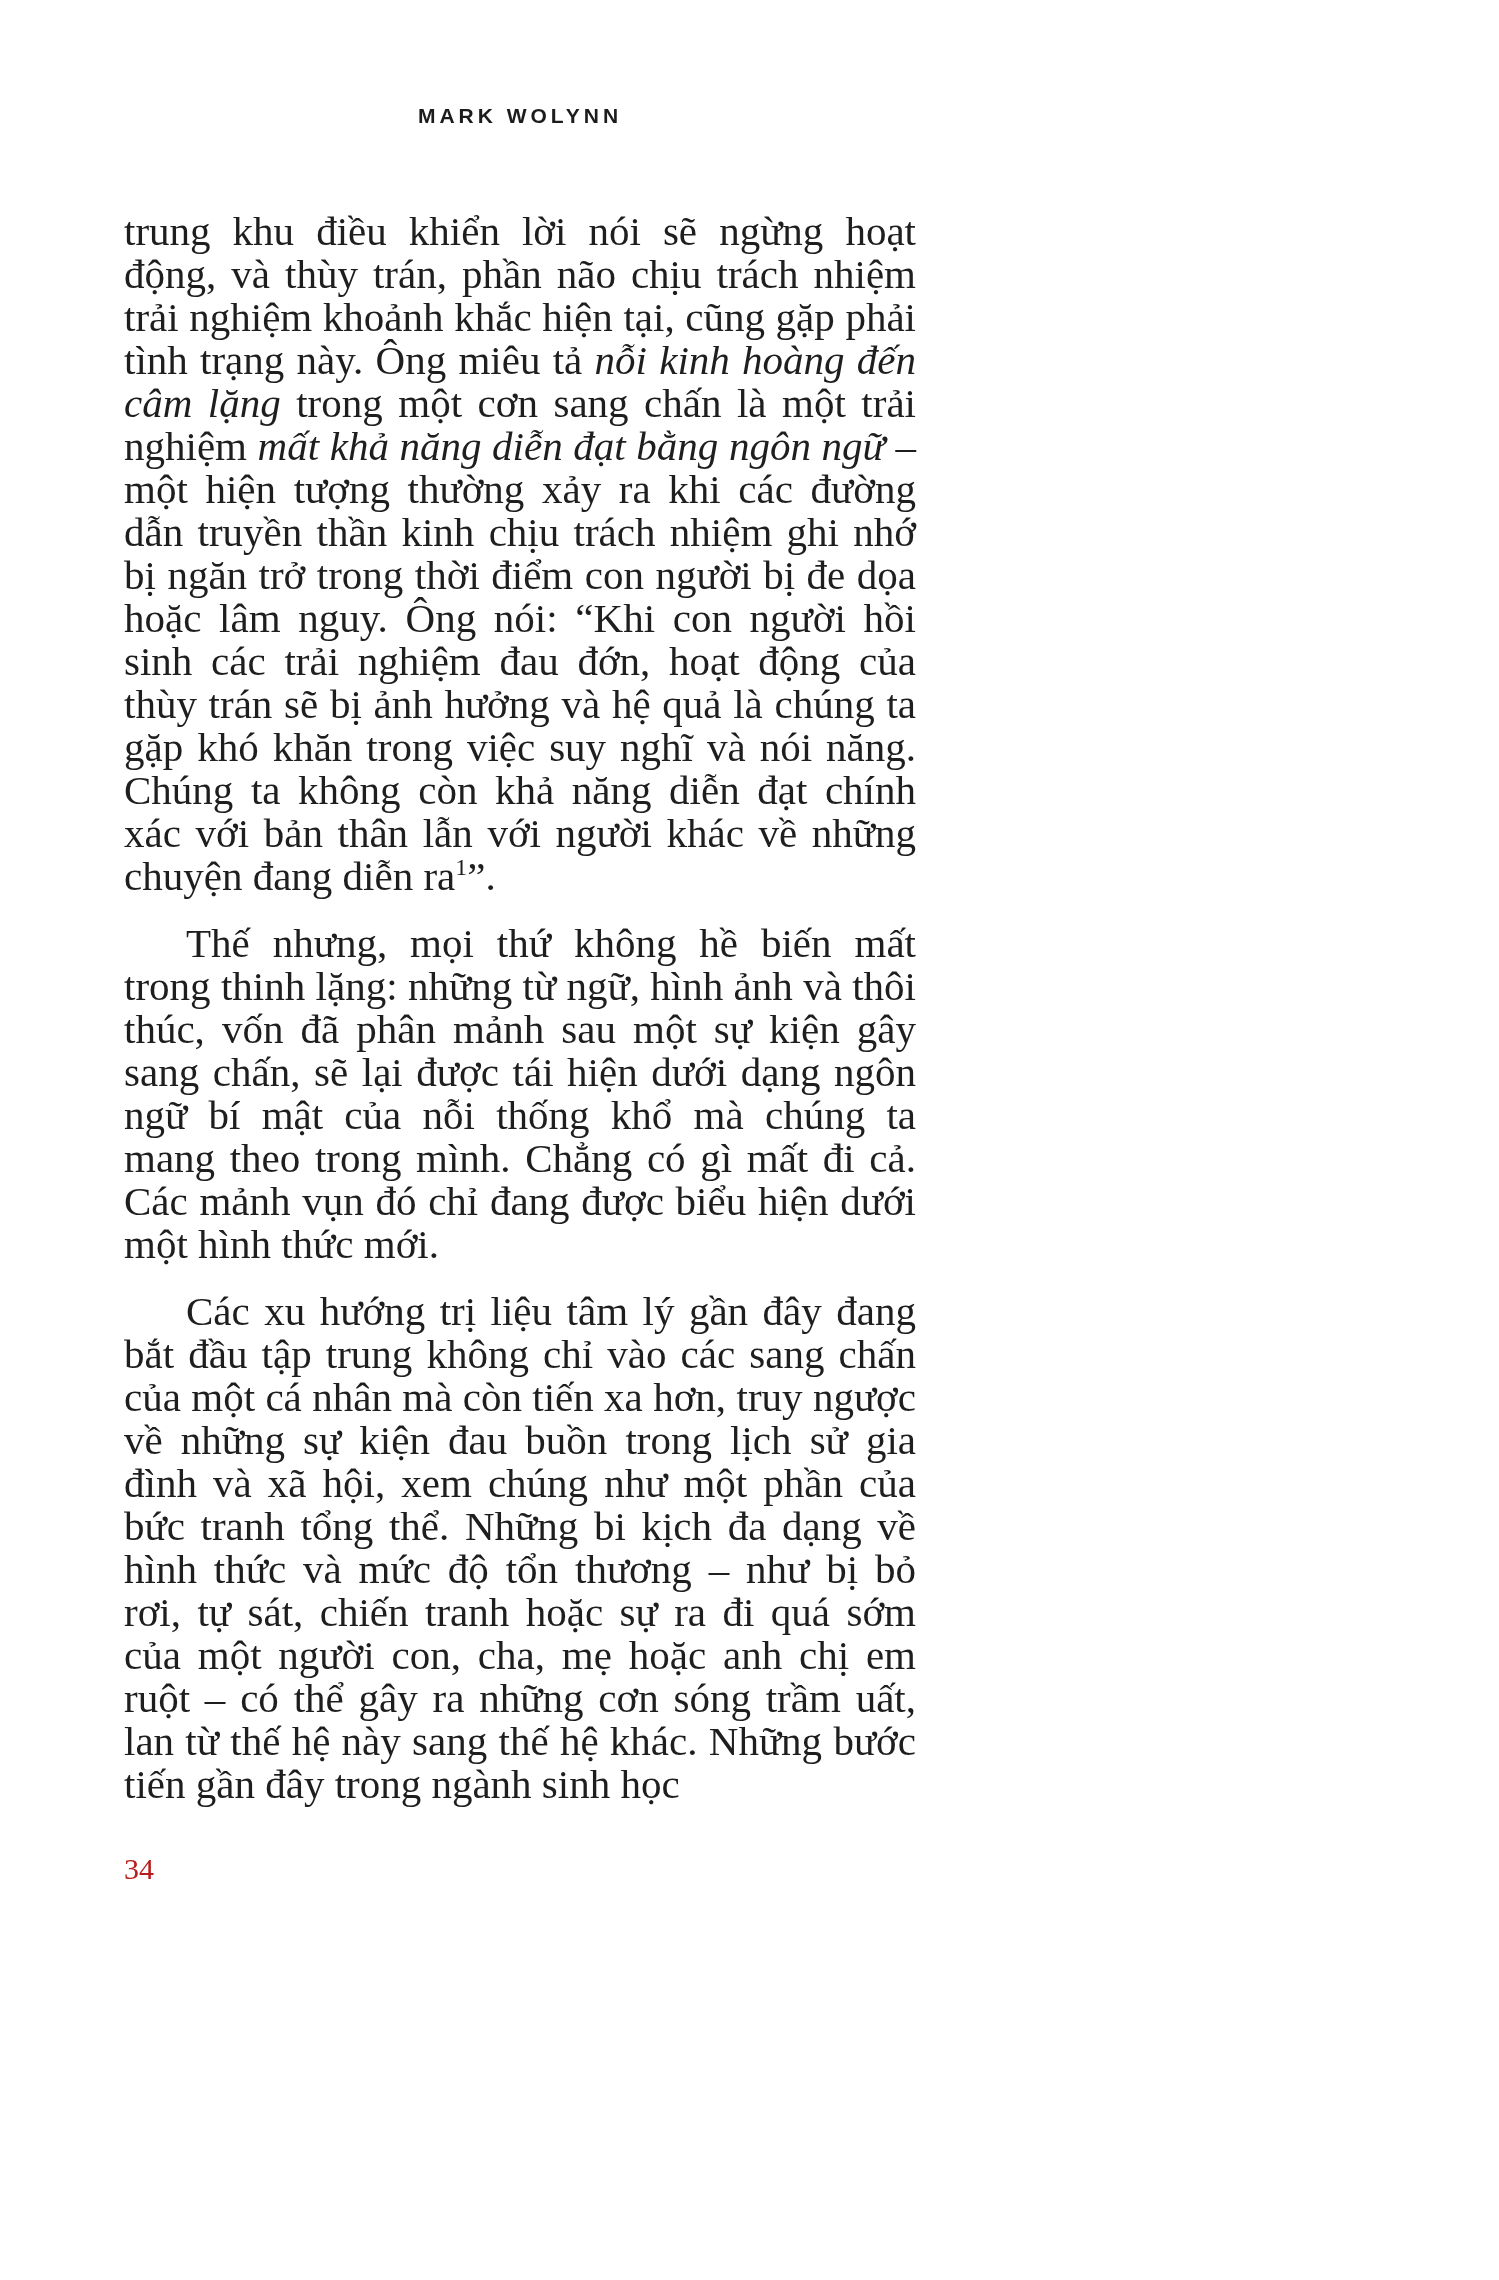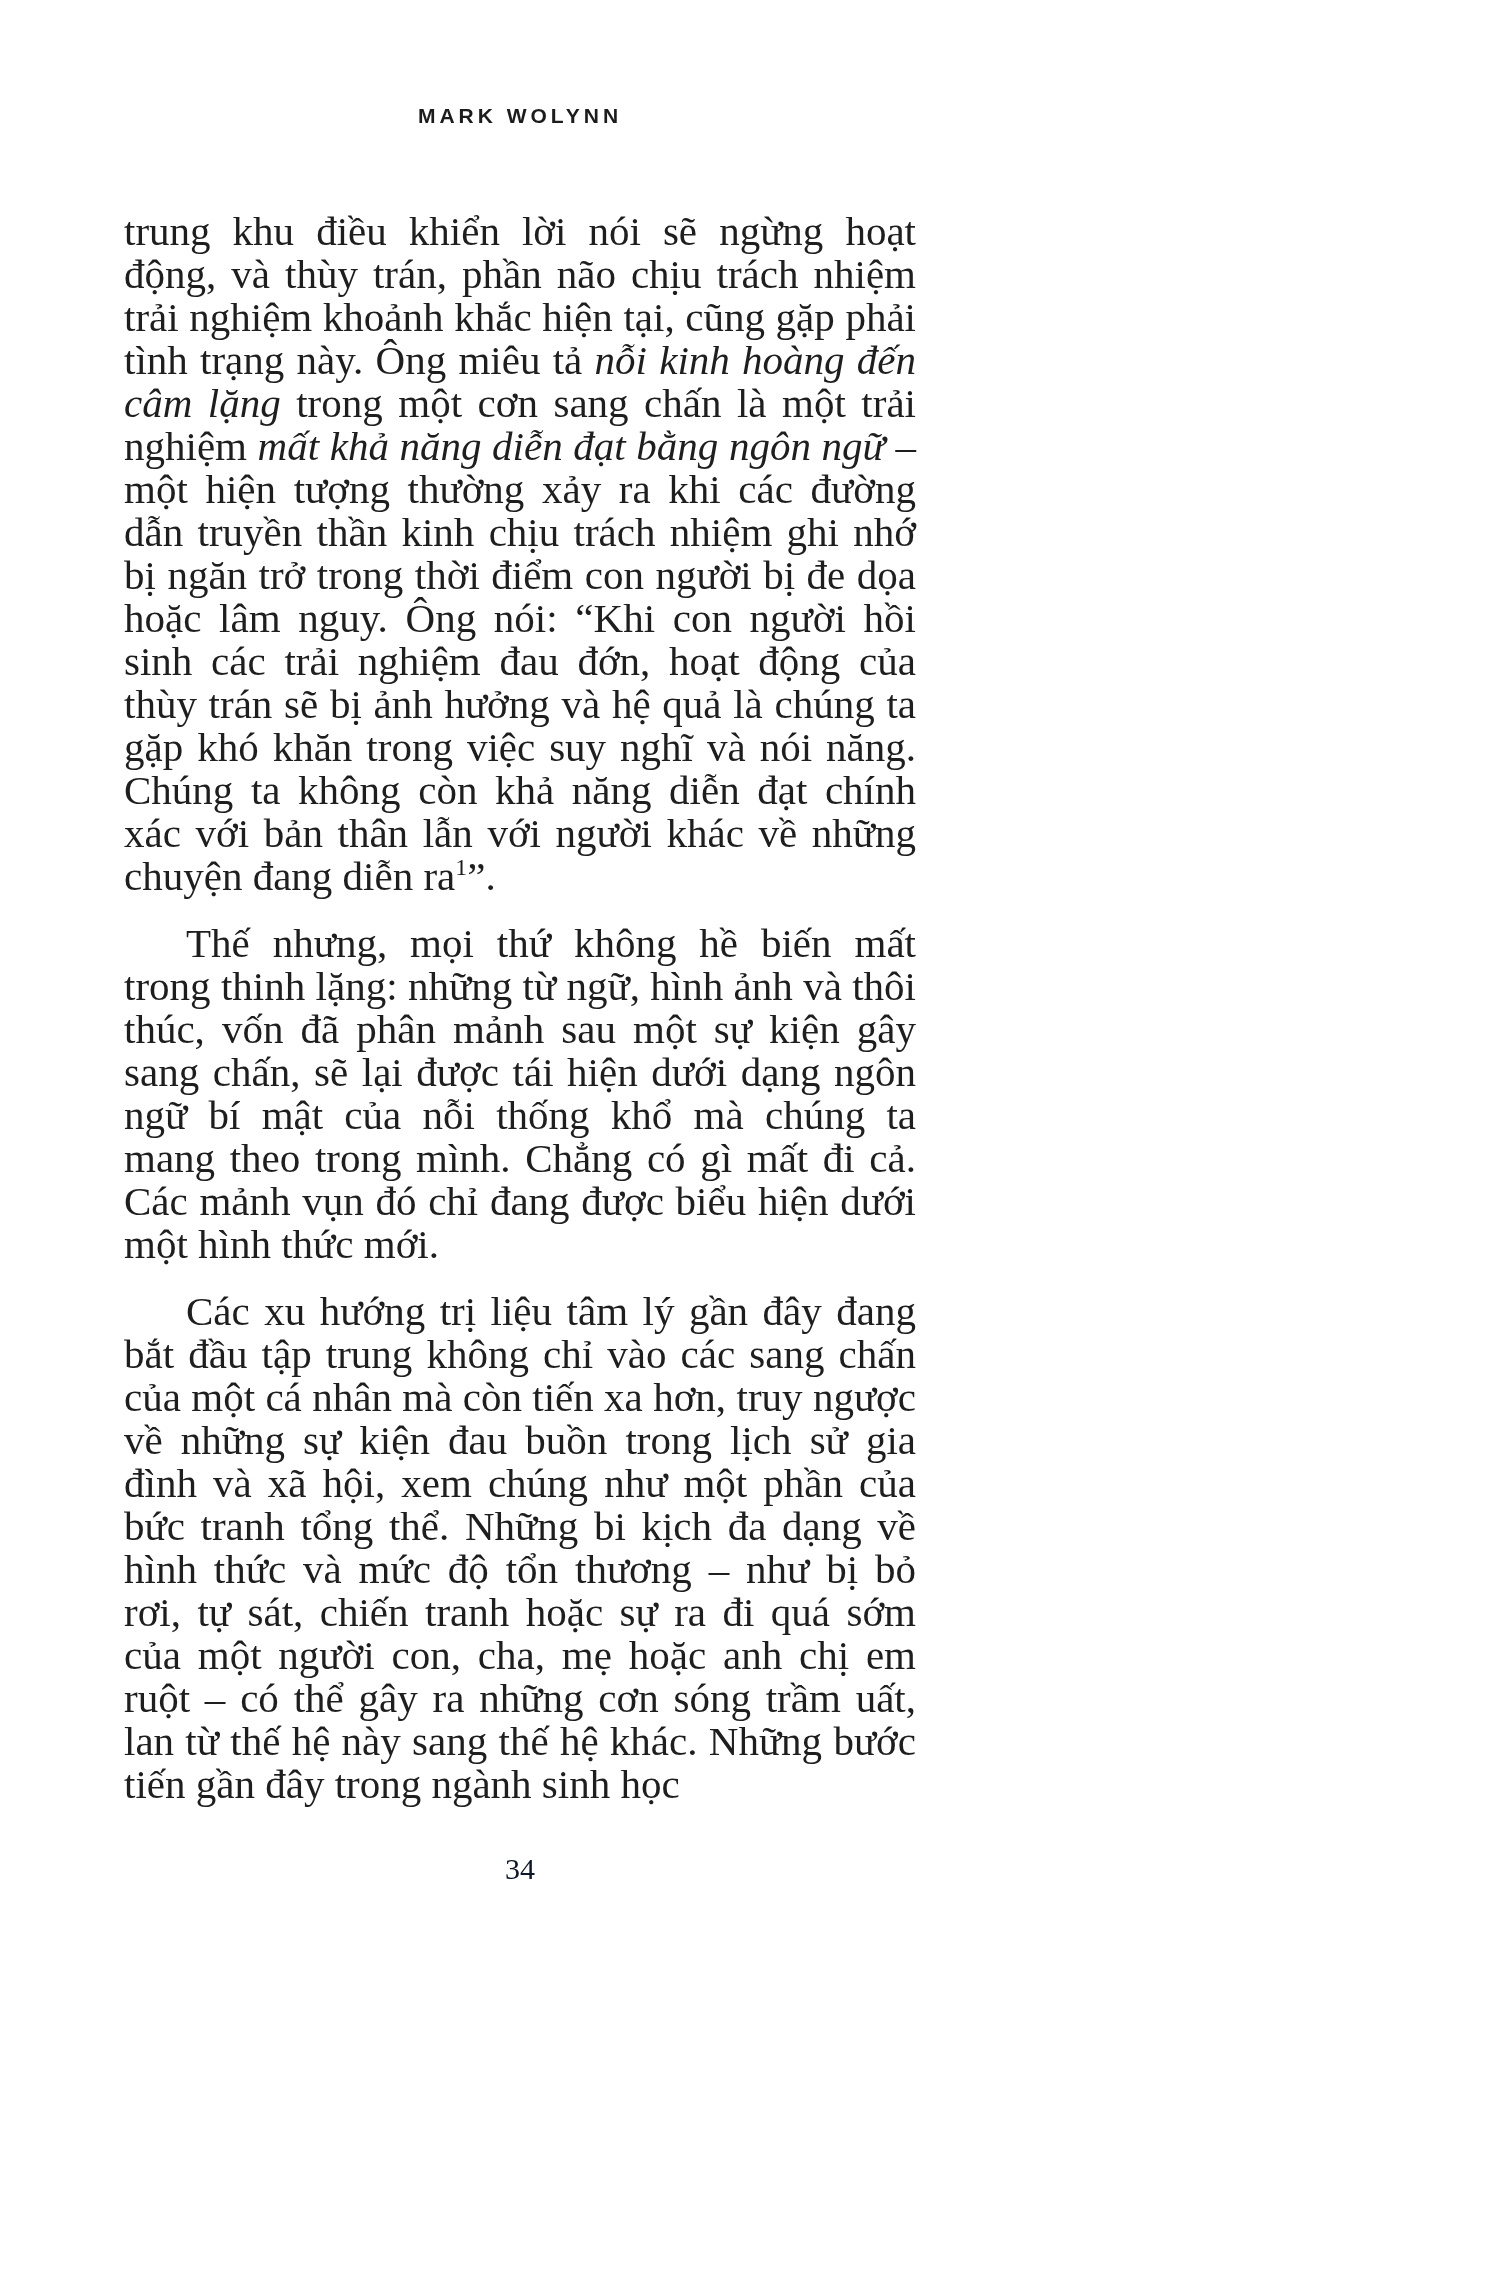--- a/index.html
+++ b/index.html
@@ -53,23 +53,23 @@
   .para em {
     font-style: italic;
   }
   .para sup {
     font-size: 0.58em;
     line-height: 0;
     vertical-align: super;
   }
   .page-footer {
     margin-top: 46px;
-    text-align: center;
+    text-align: left;
     font-size: 30px;
-    color: #0f172a;
+    color: #b91c1c;
   }
 </style>
 </head>
 <body>
 
 <div class="page">
   <div class="column">
 
     <header class="running-head">
       <span>MARK WOLYNN</span>

